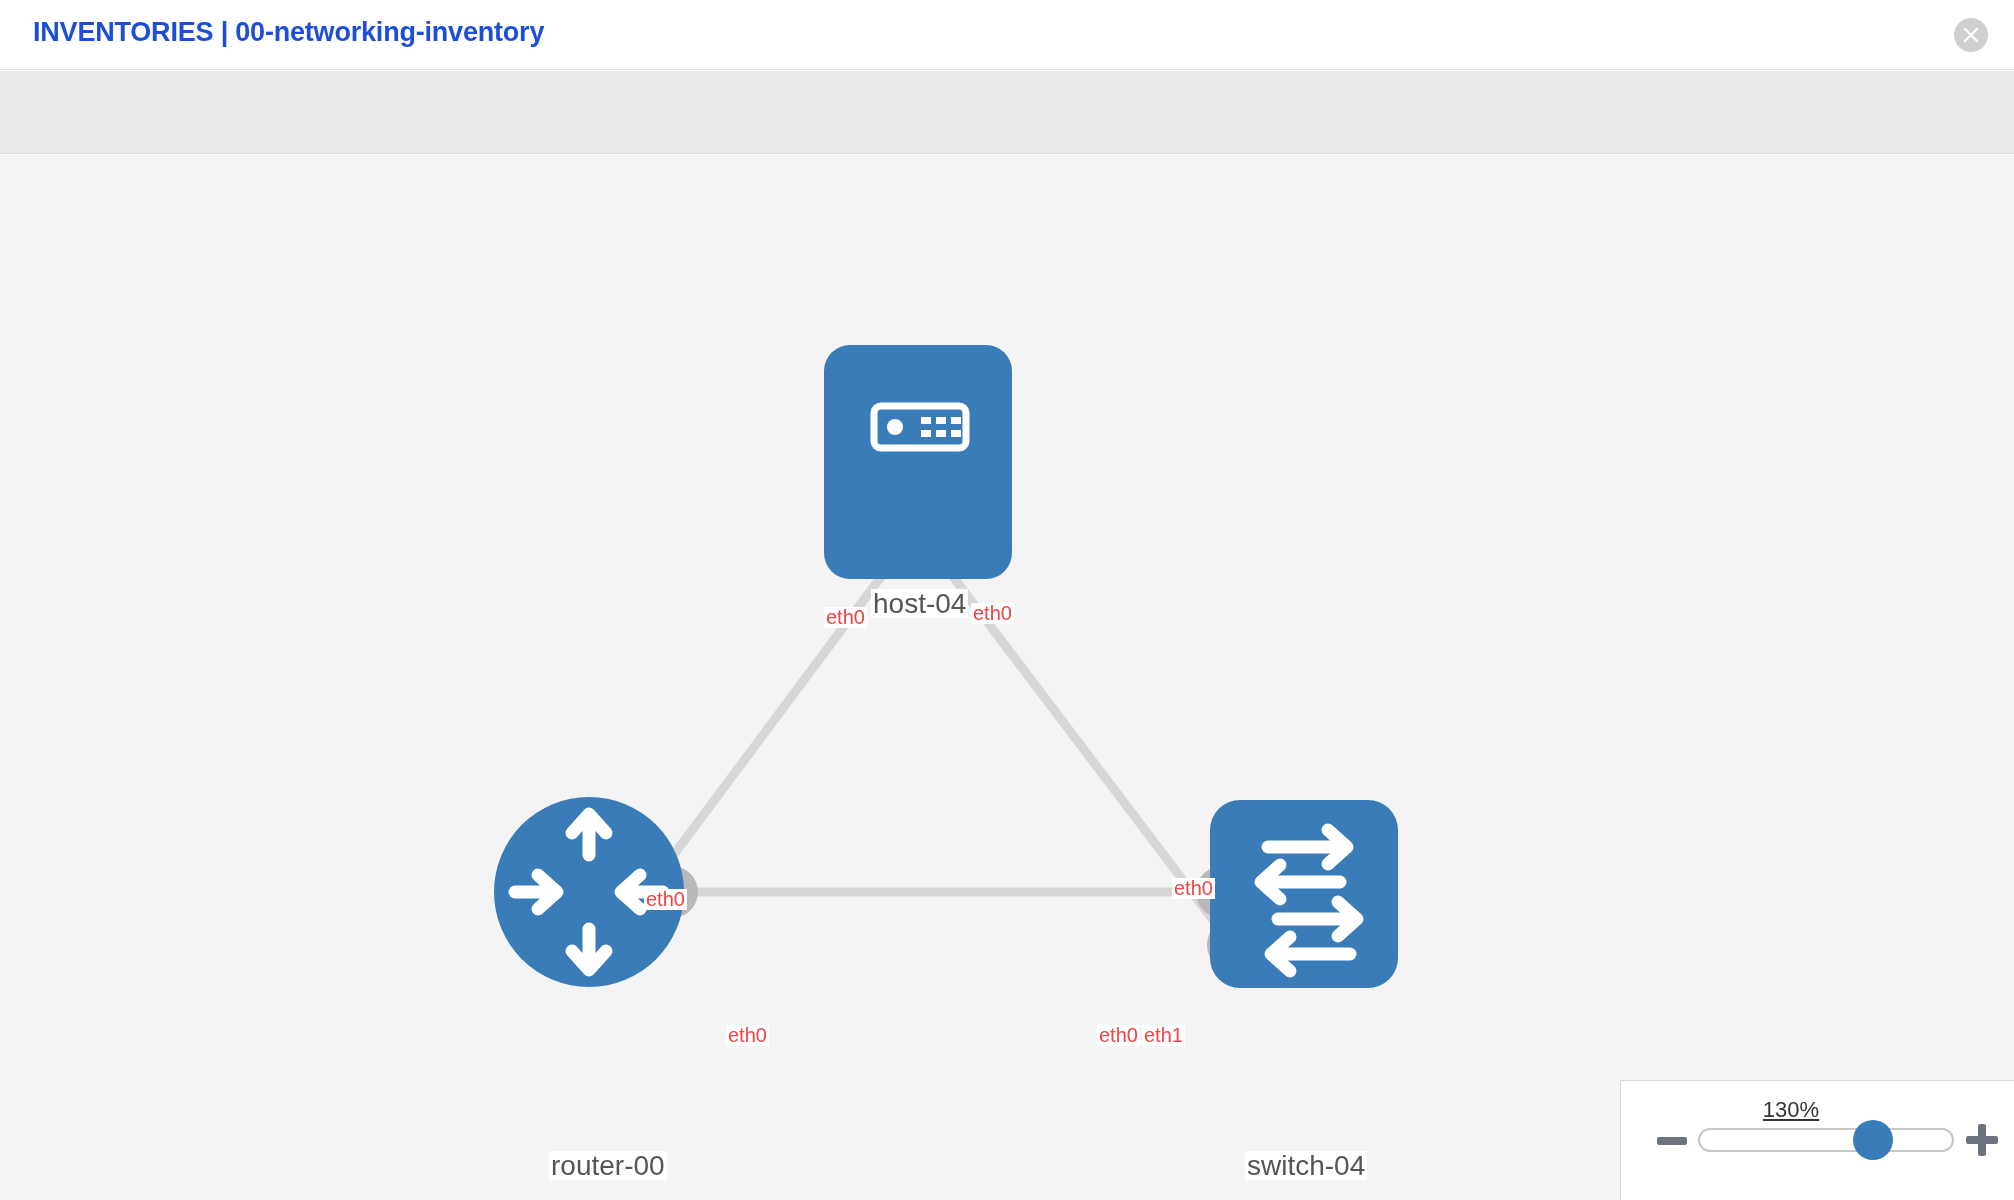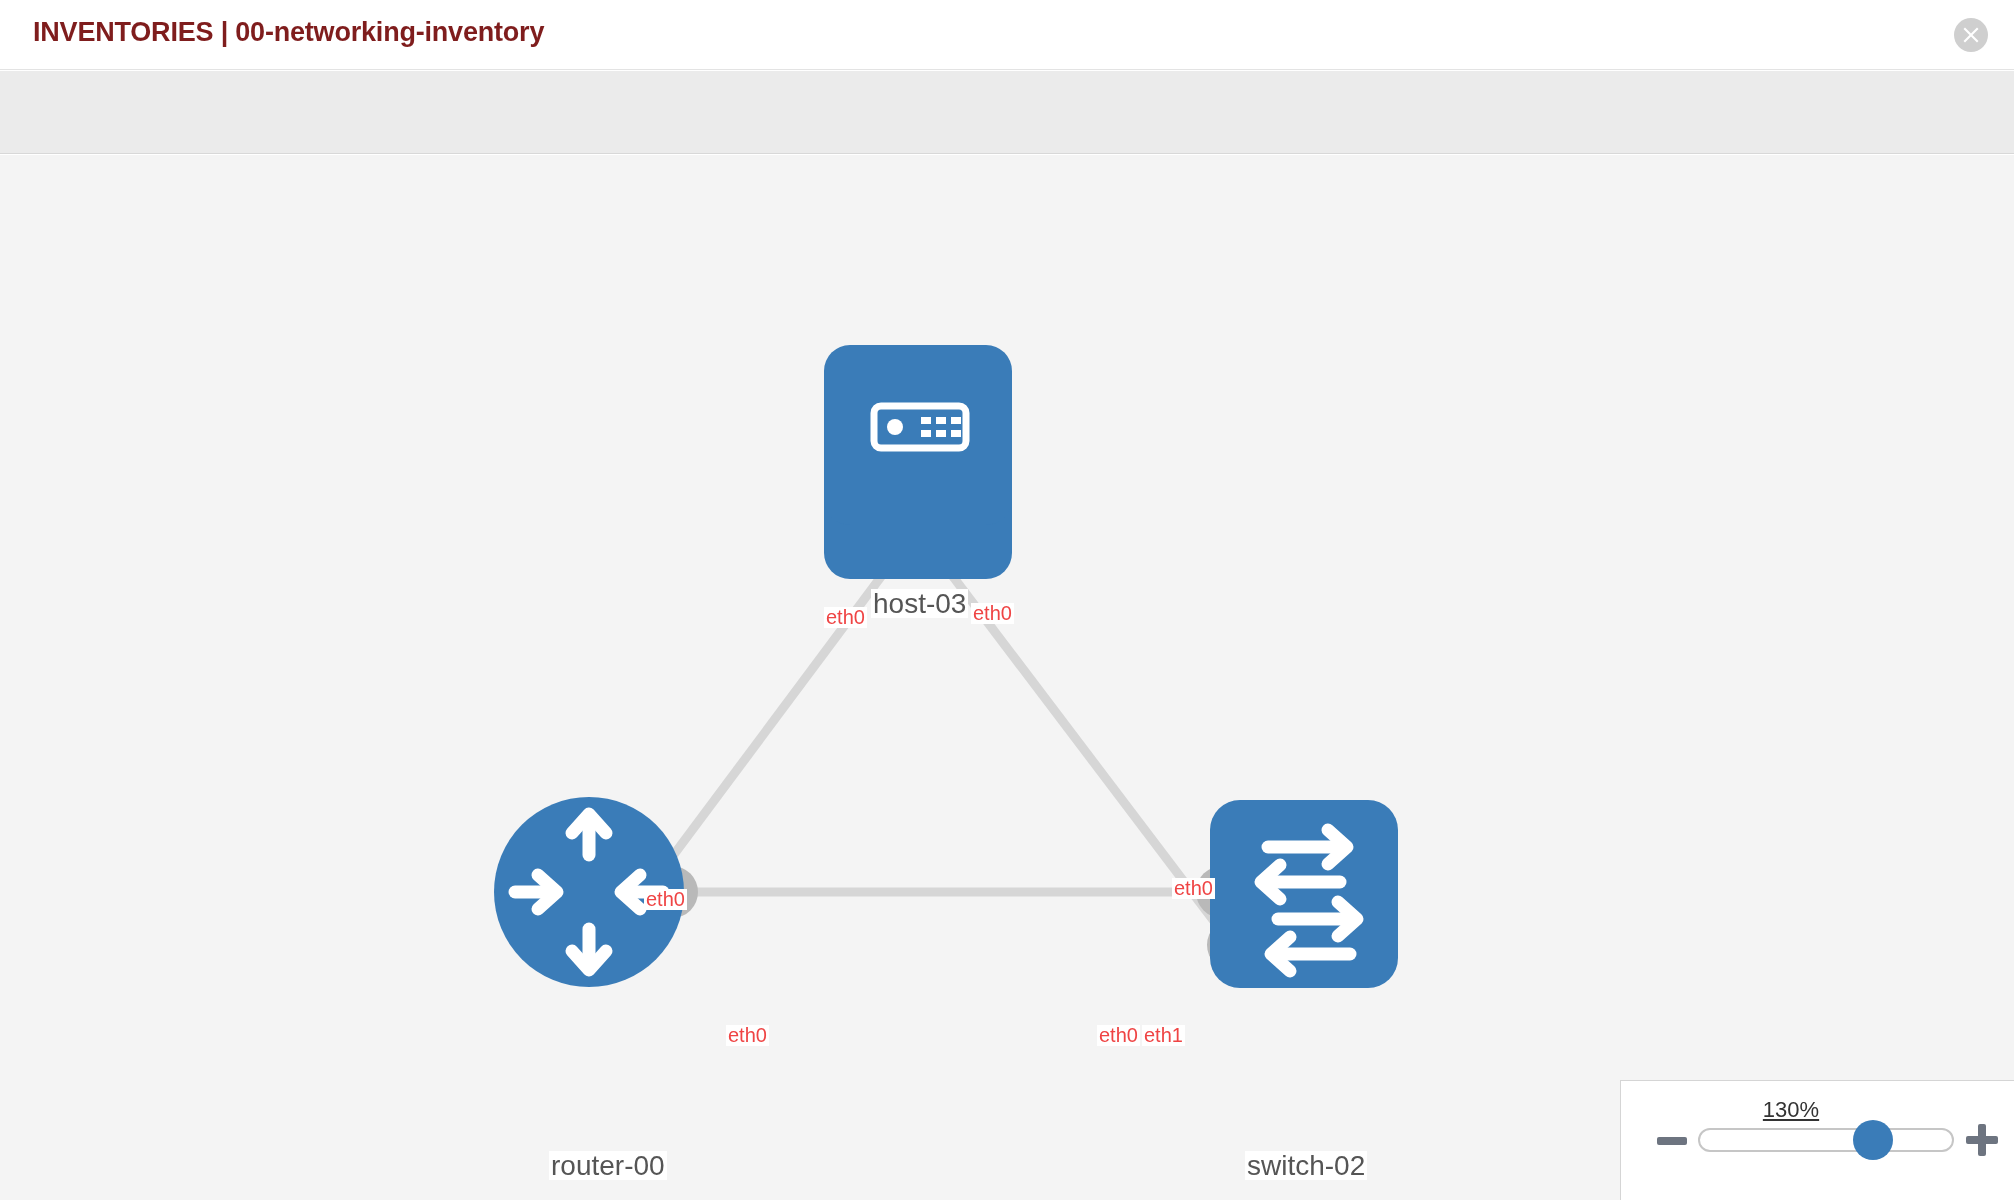--- a/index.html
+++ b/index.html
@@ -13,21 +13,21 @@
   
   .header {
     position: absolute; left: 0; top: 0;
     width: 2014px; height: 70px;
     background: #ffffff;
     border-bottom: 1px solid #e3e3e3;
   }
   .header-title {
     position: absolute; left: 33px; top: 17px;
     font-size: 27px; font-weight: bold;
-    color: #7f1d1d;
+    color: #1d4ed8;
     letter-spacing: -0.2px;
     white-space: nowrap;
   }
   .close-btn {
     position: absolute; right: 26px; top: 18px;
     width: 34px; height: 34px;
     border-radius: 50%;
     background: #cfcfcf;
     cursor: pointer;
   }
@@ -266,23 +266,23 @@
         <line x1="1340" y1="727" x2="1263" y2="727"></line>
         <polyline points="1280,710 1261,727 1280,744"></polyline>
         <line x1="1278" y1="764" x2="1355" y2="764"></line>
         <polyline points="1338,747 1357,764 1338,781"></polyline>
         <line x1="1350" y1="799" x2="1273" y2="799"></line>
         <polyline points="1290,782 1271,799 1290,816"></polyline>
       </g>
     </g>
   </svg>
 
-  <div class="nlabel" style="left:871px; top:434px;">host-03</div>
+  <div class="nlabel" style="left:871px; top:434px;">host-04</div>
   <div class="nlabel" style="left:530px; top:996px;margin-left:19px;">router-00</div>
-  <div class="nlabel" style="left:1245px; top:996px;">switch-02</div>
+  <div class="nlabel" style="left:1245px; top:996px;">switch-04</div>
 
   <div class="ilabel" style="left:824px; top:452px;">eth0</div>
   <div class="ilabel" style="left:971px; top:448px;">eth0</div>
   <div class="ilabel" style="left:644px; top:734px;">eth0</div>
   <div class="ilabel" style="left:1172px; top:723px;">eth0</div>
   <div class="ilabel" style="left:726px; top:870px;">eth0</div>
   <div class="ilabel" style="left:1097px; top:870px;">eth0</div>
   <div class="ilabel" style="left:1142px; top:870px;">eth1</div>
 </div>
 

